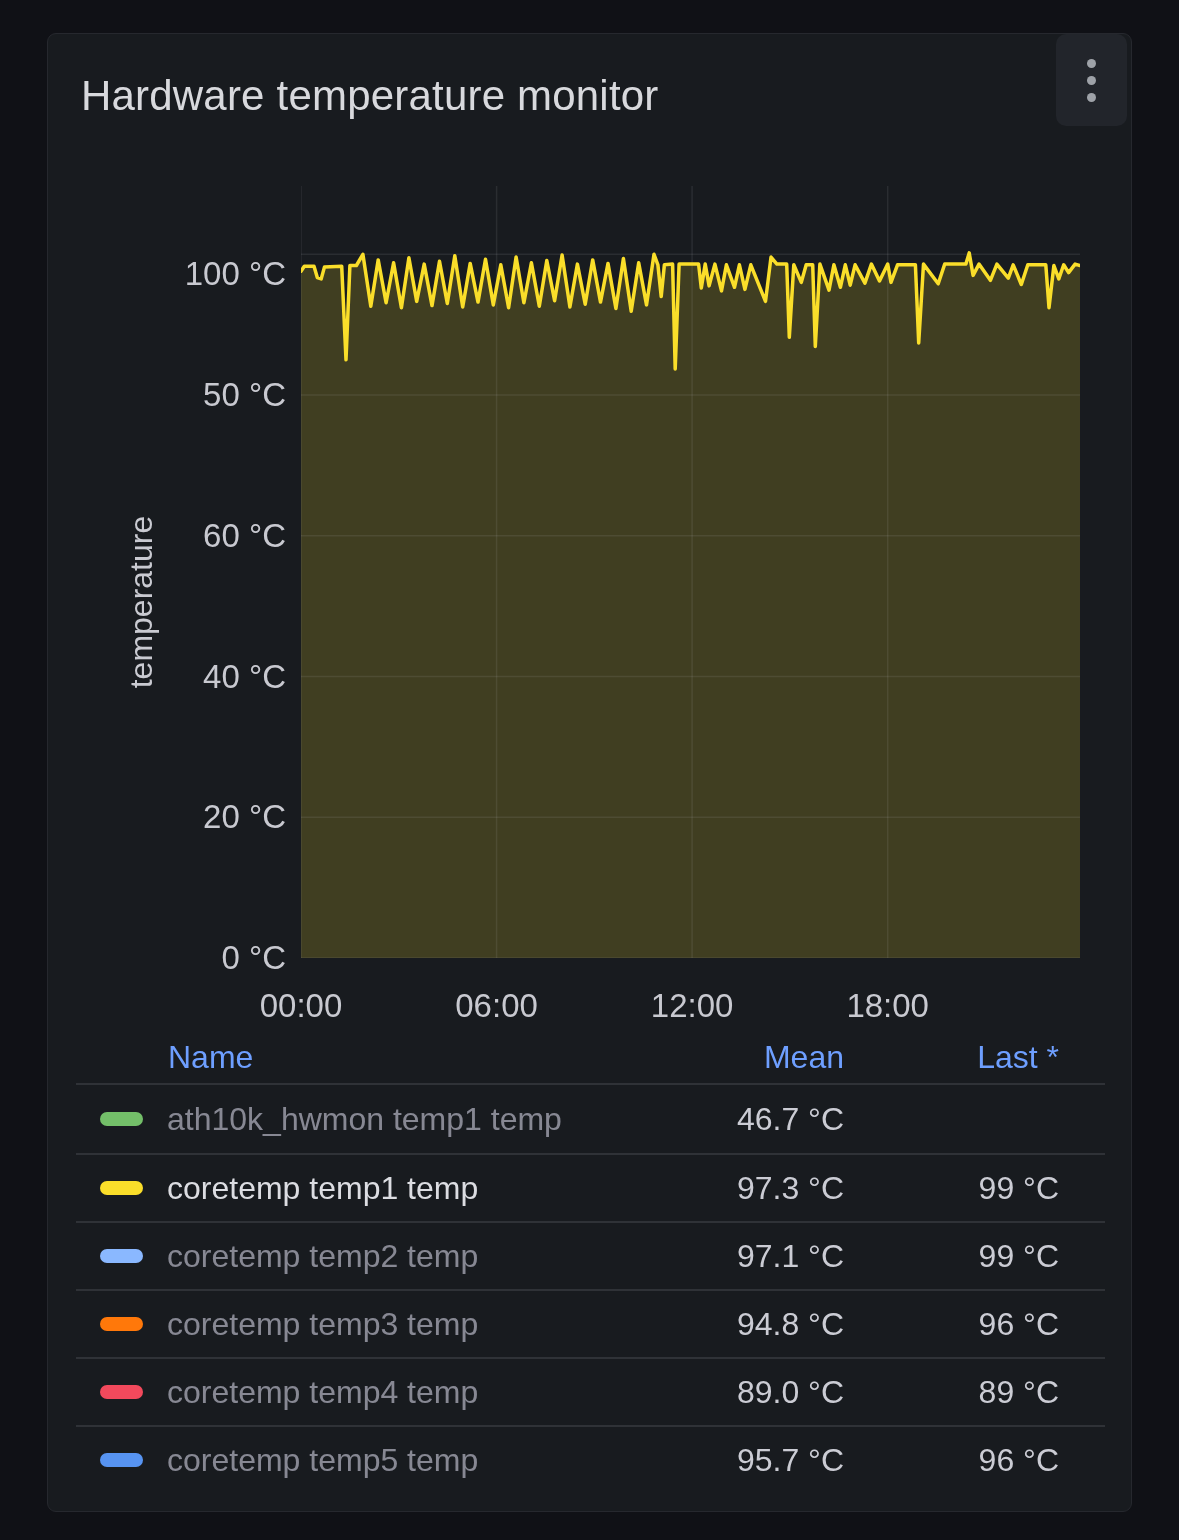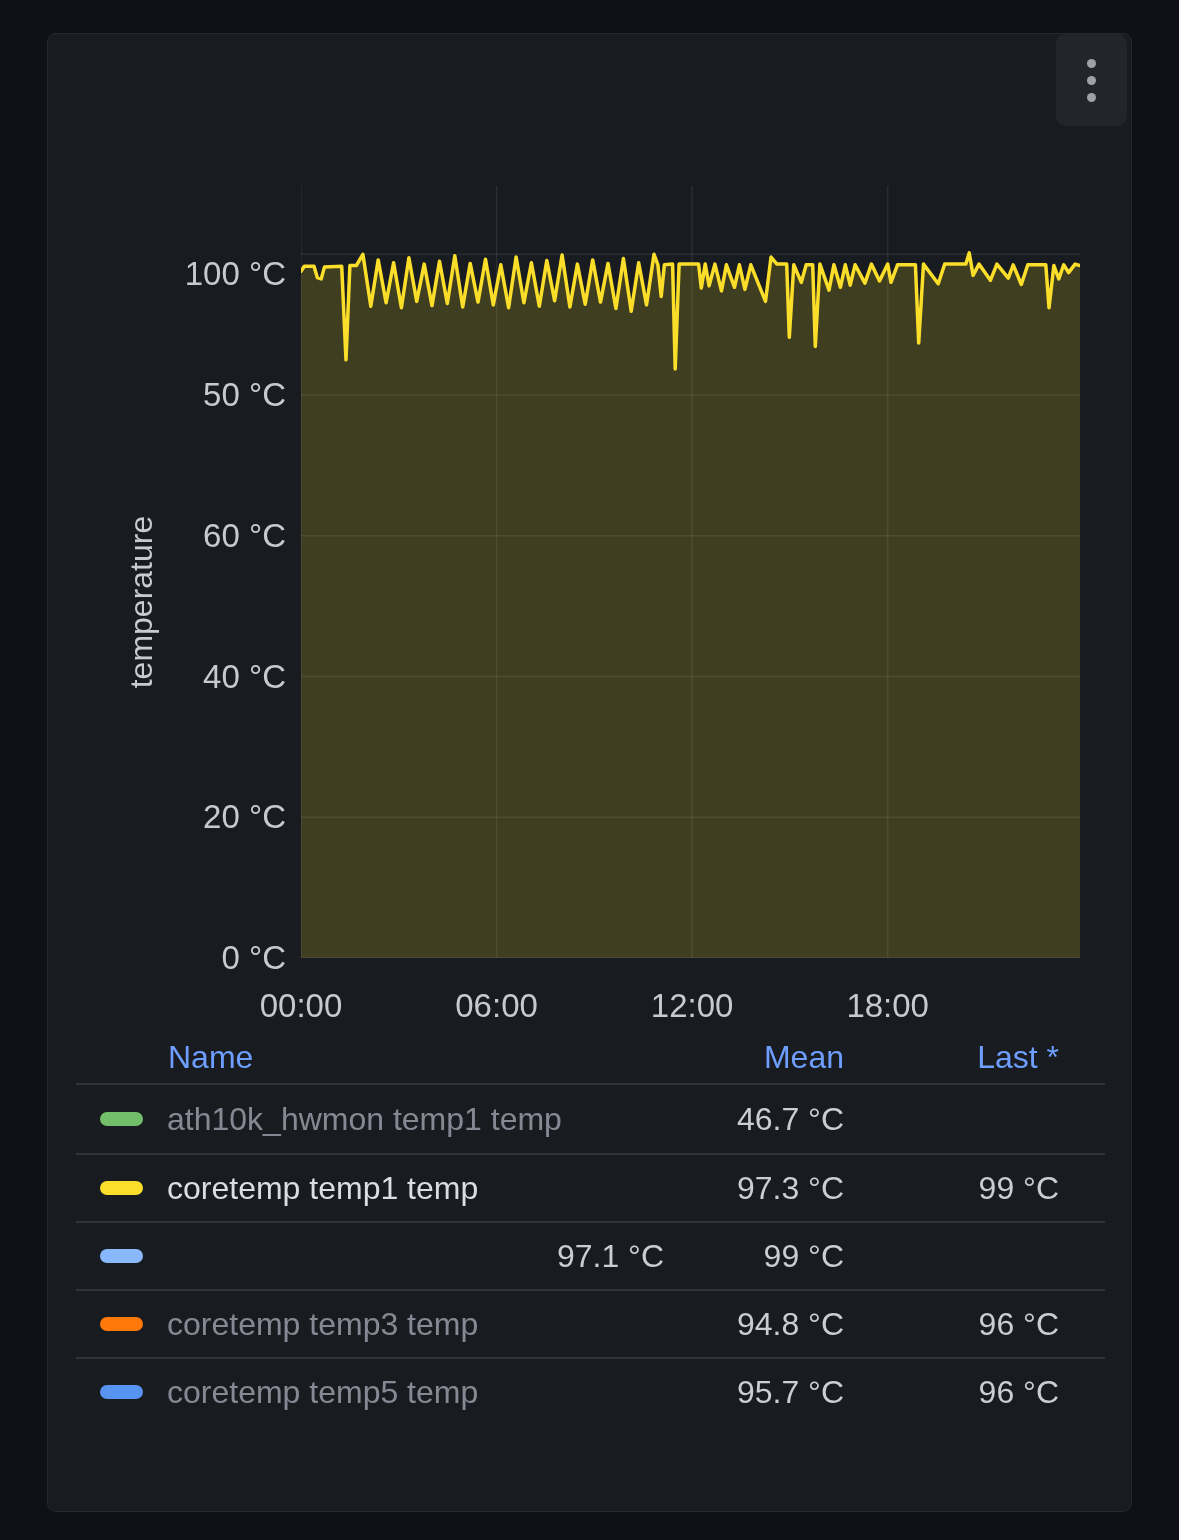--- a/index.html
+++ b/index.html
@@ -70,20 +70,21 @@
   .swatch { width:43px; height:14px; border-radius:7px; display:block; cursor:pointer; }
   .lname { color:rgba(204,204,220,0.62); cursor:pointer; white-space:nowrap; }
   .lrow.active .lname { color:#DCDDE2; }
   .lmean, .llast { text-align:right; color:#CBCCD4; white-space:nowrap; }
 </style>
 </head>
 <body>
 
 <div class="panel">
 
+  <h2 class="panel-title">Hardware temperature monitor</h2>
 
   <button class="kebab-btn">
     <span class="kebab-dots">
         <i></i>
         <i></i>
         <i></i>
       </span>
   </button>
 
   <div class="y-axis-title">temperature</div>
@@ -134,28 +135,35 @@
           <span class="lmean">46.7 °C</span>
         </div>
         <div class="lrow active">
           <span class="swatch" style="background: rgb(250, 222, 42);"></span>
           <span class="lname">coretemp temp1 temp</span>
           <span class="lmean">97.3 °C</span>
           <span class="llast">99 °C</span>
         </div>
         <div class="lrow">
           <span class="swatch" style="background: rgb(138, 184, 255);"></span>
+          <span class="lname">coretemp temp2 temp</span>
           <span class="lmean">97.1 °C</span>
           <span class="llast">99 °C</span>
         </div>
         <div class="lrow">
           <span class="swatch" style="background: rgb(255, 120, 10);"></span>
           <span class="lname">coretemp temp3 temp</span>
           <span class="lmean">94.8 °C</span>
           <span class="llast">96 °C</span>
+        </div>
+        <div class="lrow">
+          <span class="swatch" style="background: rgb(242, 73, 92);"></span>
+          <span class="lname">coretemp temp4 temp</span>
+          <span class="lmean">89.0 °C</span>
+          <span class="llast">89 °C</span>
         </div>
         <div class="lrow">
           <span class="swatch" style="background: rgb(87, 148, 242);"></span>
           <span class="lname">coretemp temp5 temp</span>
           <span class="lmean">95.7 °C</span>
           <span class="llast">96 °C</span>
         </div>
       </div>
   </div>
 

